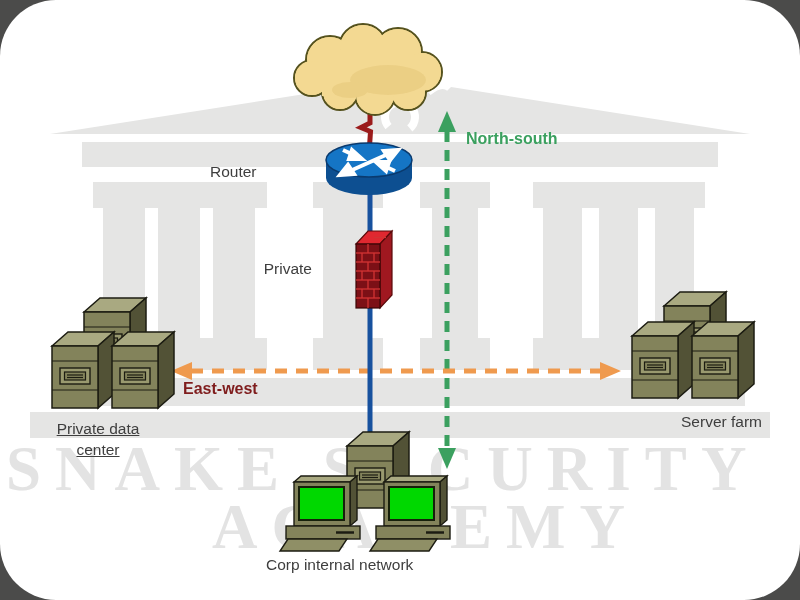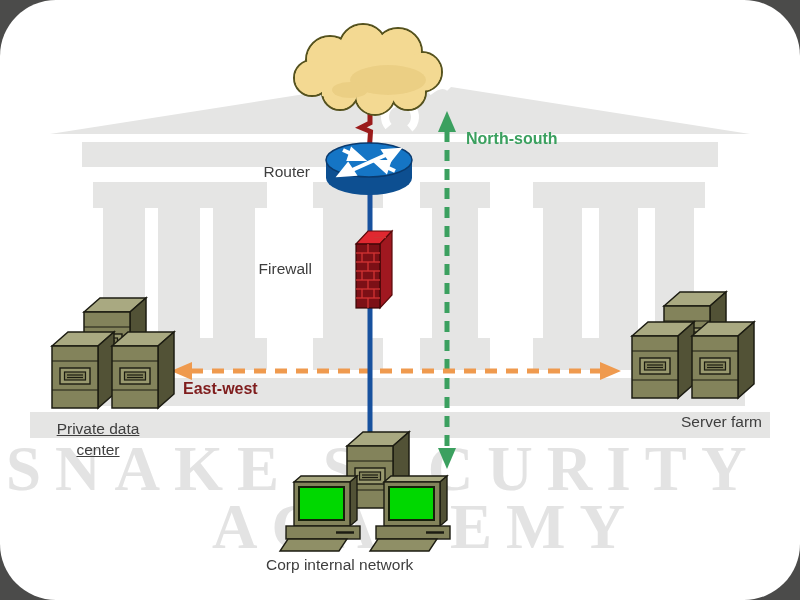--- a/index.html
+++ b/index.html
@@ -10,21 +10,21 @@
   .layer{position:absolute;left:0;top:0;width:800px;height:600px;}
   #temple-svg{z-index:1;}
   .t{fill:#e5e5e4;}
   .wm{position:absolute;z-index:2;color:#e3e3e3;font-family:"Liberation Serif",serif;
       font-weight:bold;font-size:63px;letter-spacing:14px;white-space:nowrap;line-height:1;}
   #wm1{left:6px;top:438px;}
   #wm2{left:212px;top:496px;}
   #diagram-svg{z-index:3;}
   .lbl{position:absolute;z-index:5;color:#3e3e3e;font-size:15.5px;line-height:21px;}
   .flowlbl{position:absolute;z-index:5;font-size:16px;font-weight:bold;line-height:18px;text-align:center;}
-  #router-label{left:210px;top:161px;width:100px;text-align:right;}
+  #router-label{left:210px;top:161px;width:100px;}
   #firewall-label{left:212px;top:258px;width:100px;text-align:right;}
   #ns-label{left:466px;top:130px;color:#3ba05f;}
   #ew-label{left:183px;top:380px;color:#7f1d1d;}
   #pdc-label{left:36px;top:418px;width:124px;text-align:center;text-decoration:underline;}
   #sf-label{left:638px;top:411px;width:124px;text-align:right;}
   #corp-label{left:266px;top:554px;width:180px;text-align:left;}
 </style>
 </head>
 <body>
 
@@ -188,20 +188,20 @@
       </g>
 
       <g>
         <use href="#tower" x="347" y="446"></use>
         <use href="#pc" x="294" y="482"></use>
         <use href="#pc" x="384" y="482"></use>
       </g>
     </svg>
 
     <div id="router-label" class="lbl">Router</div>
-    <div id="firewall-label" class="lbl">Firewall</div>
+    <div id="firewall-label" class="lbl">Private</div>
     <div id="ns-label" class="flowlbl">North-south</div>
     <div id="ew-label" class="flowlbl">East-west</div>
     <div id="pdc-label" class="lbl">Private data center</div>
     <div id="sf-label" class="lbl">Server farm</div>
     <div id="corp-label" class="lbl">Corp internal network</div>
   </div>
 </div>
 
 </body></html>

